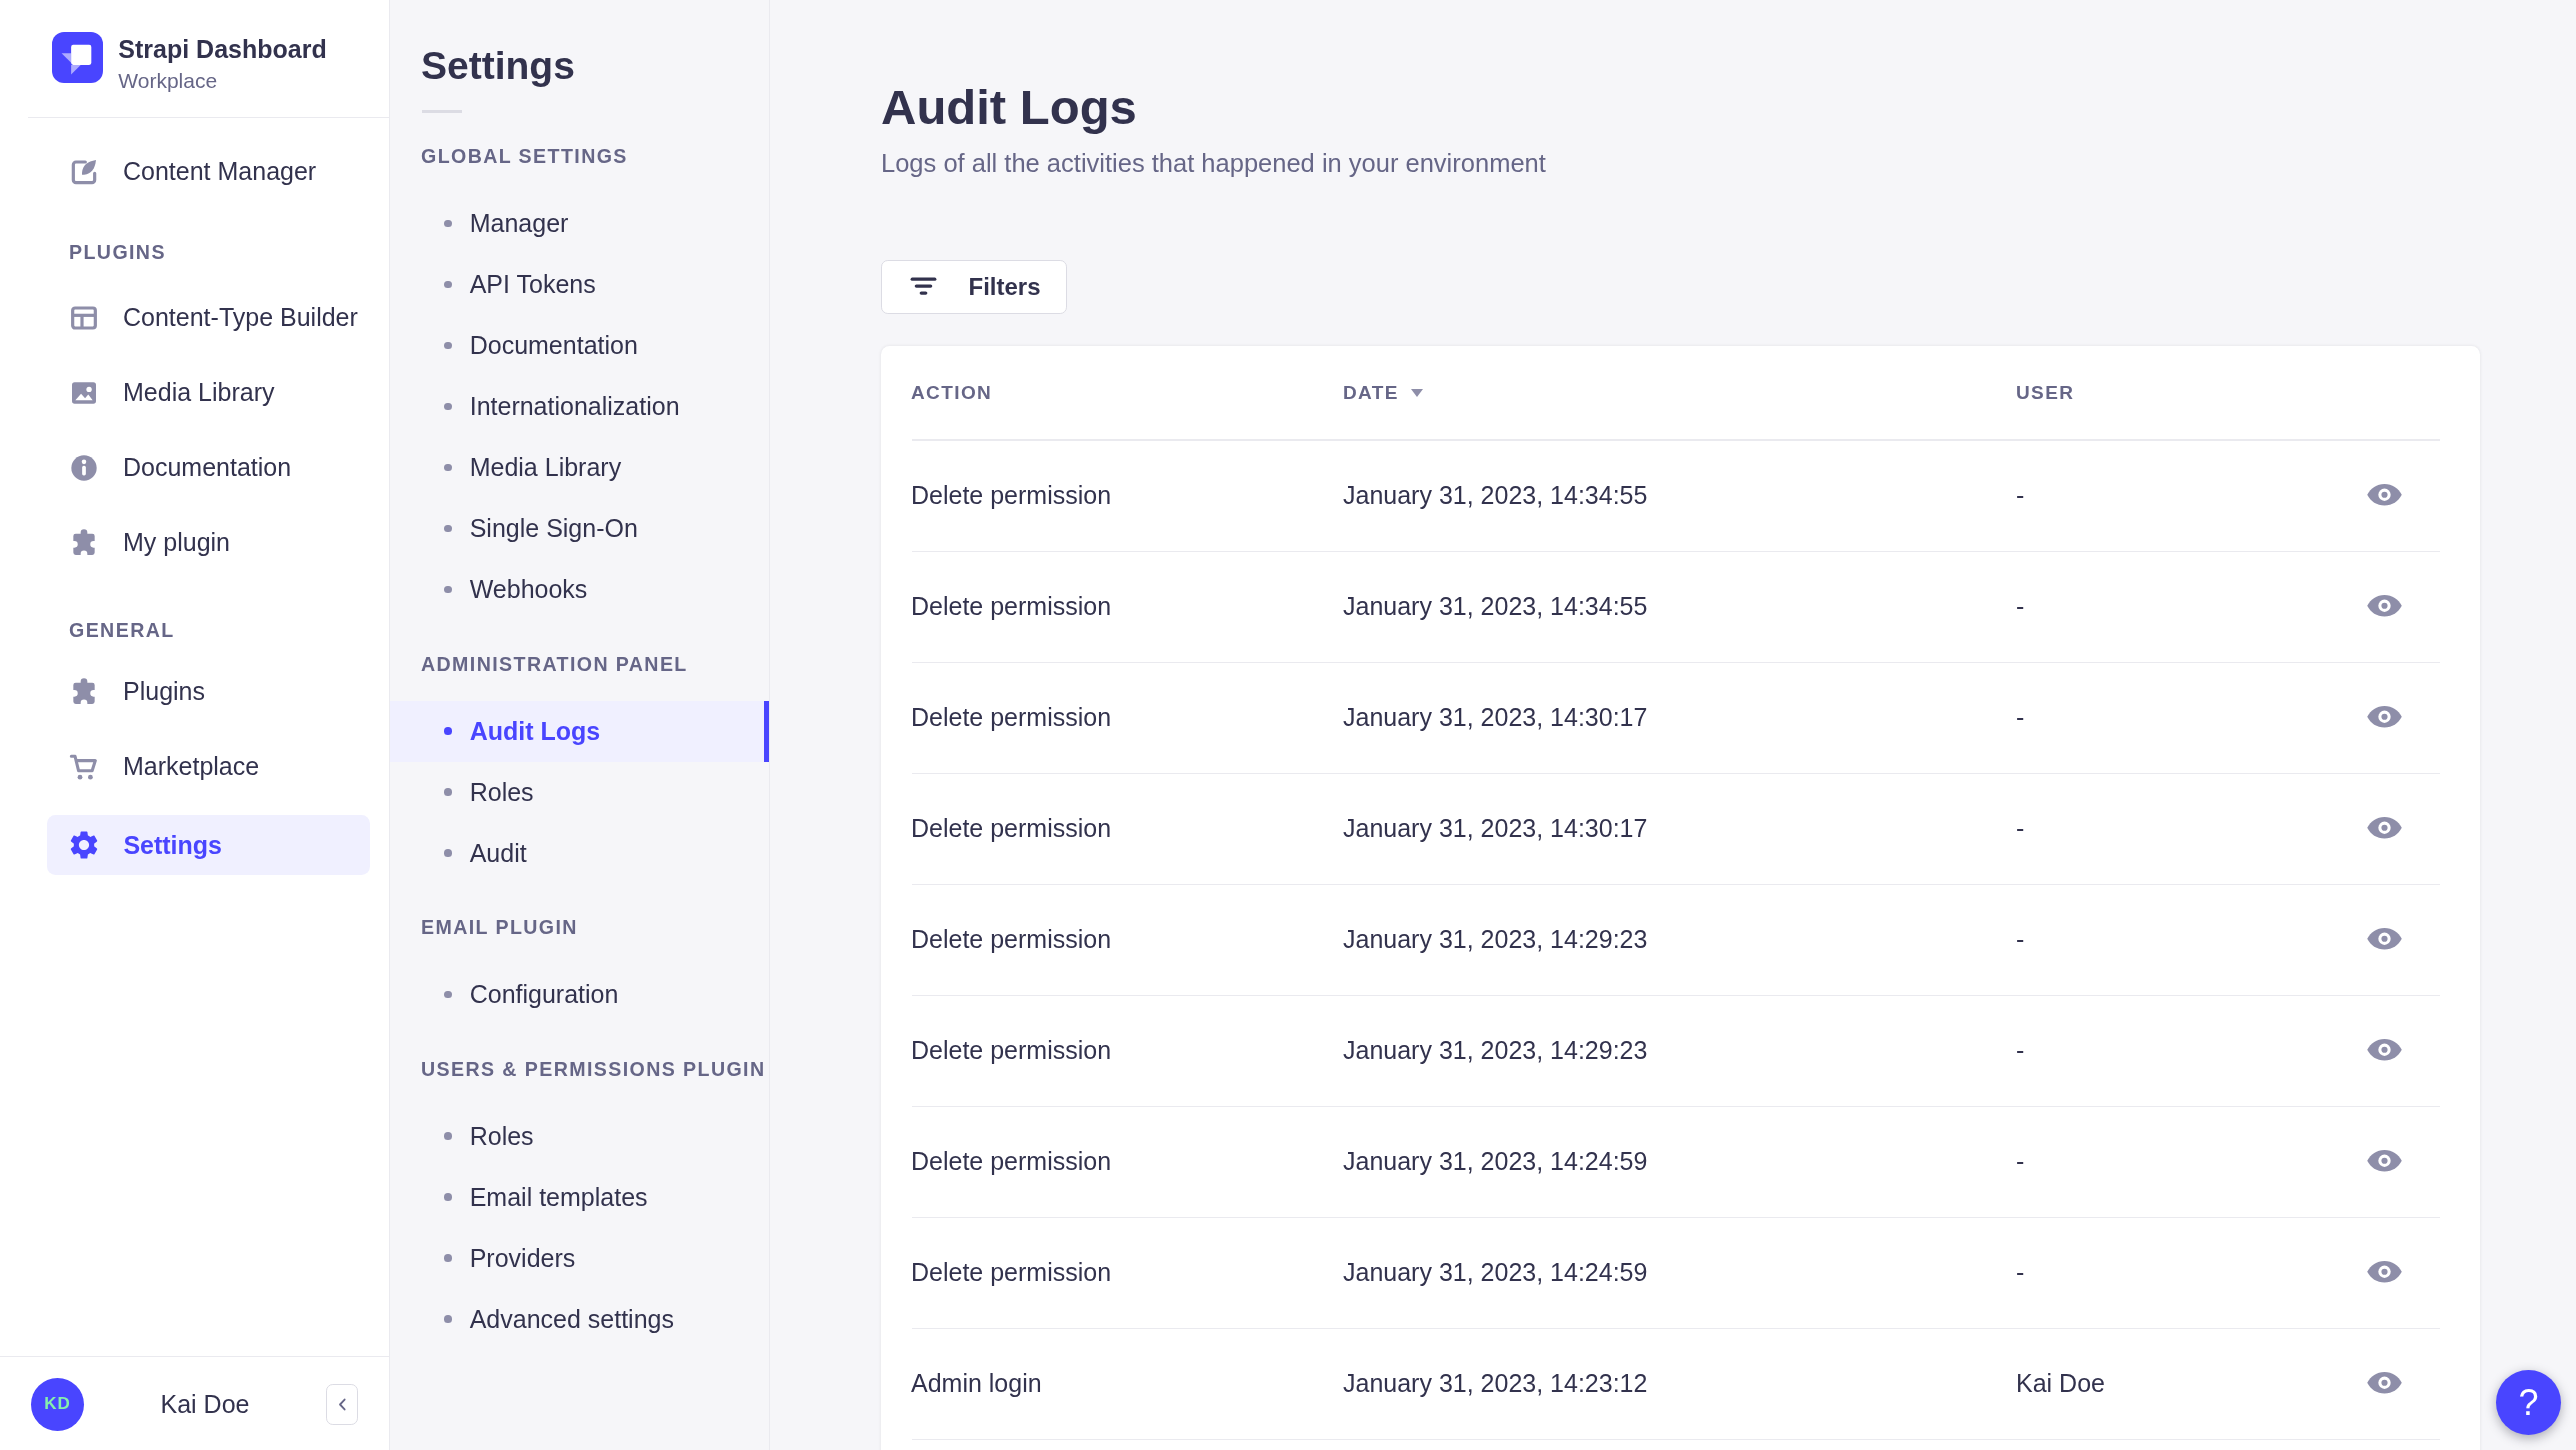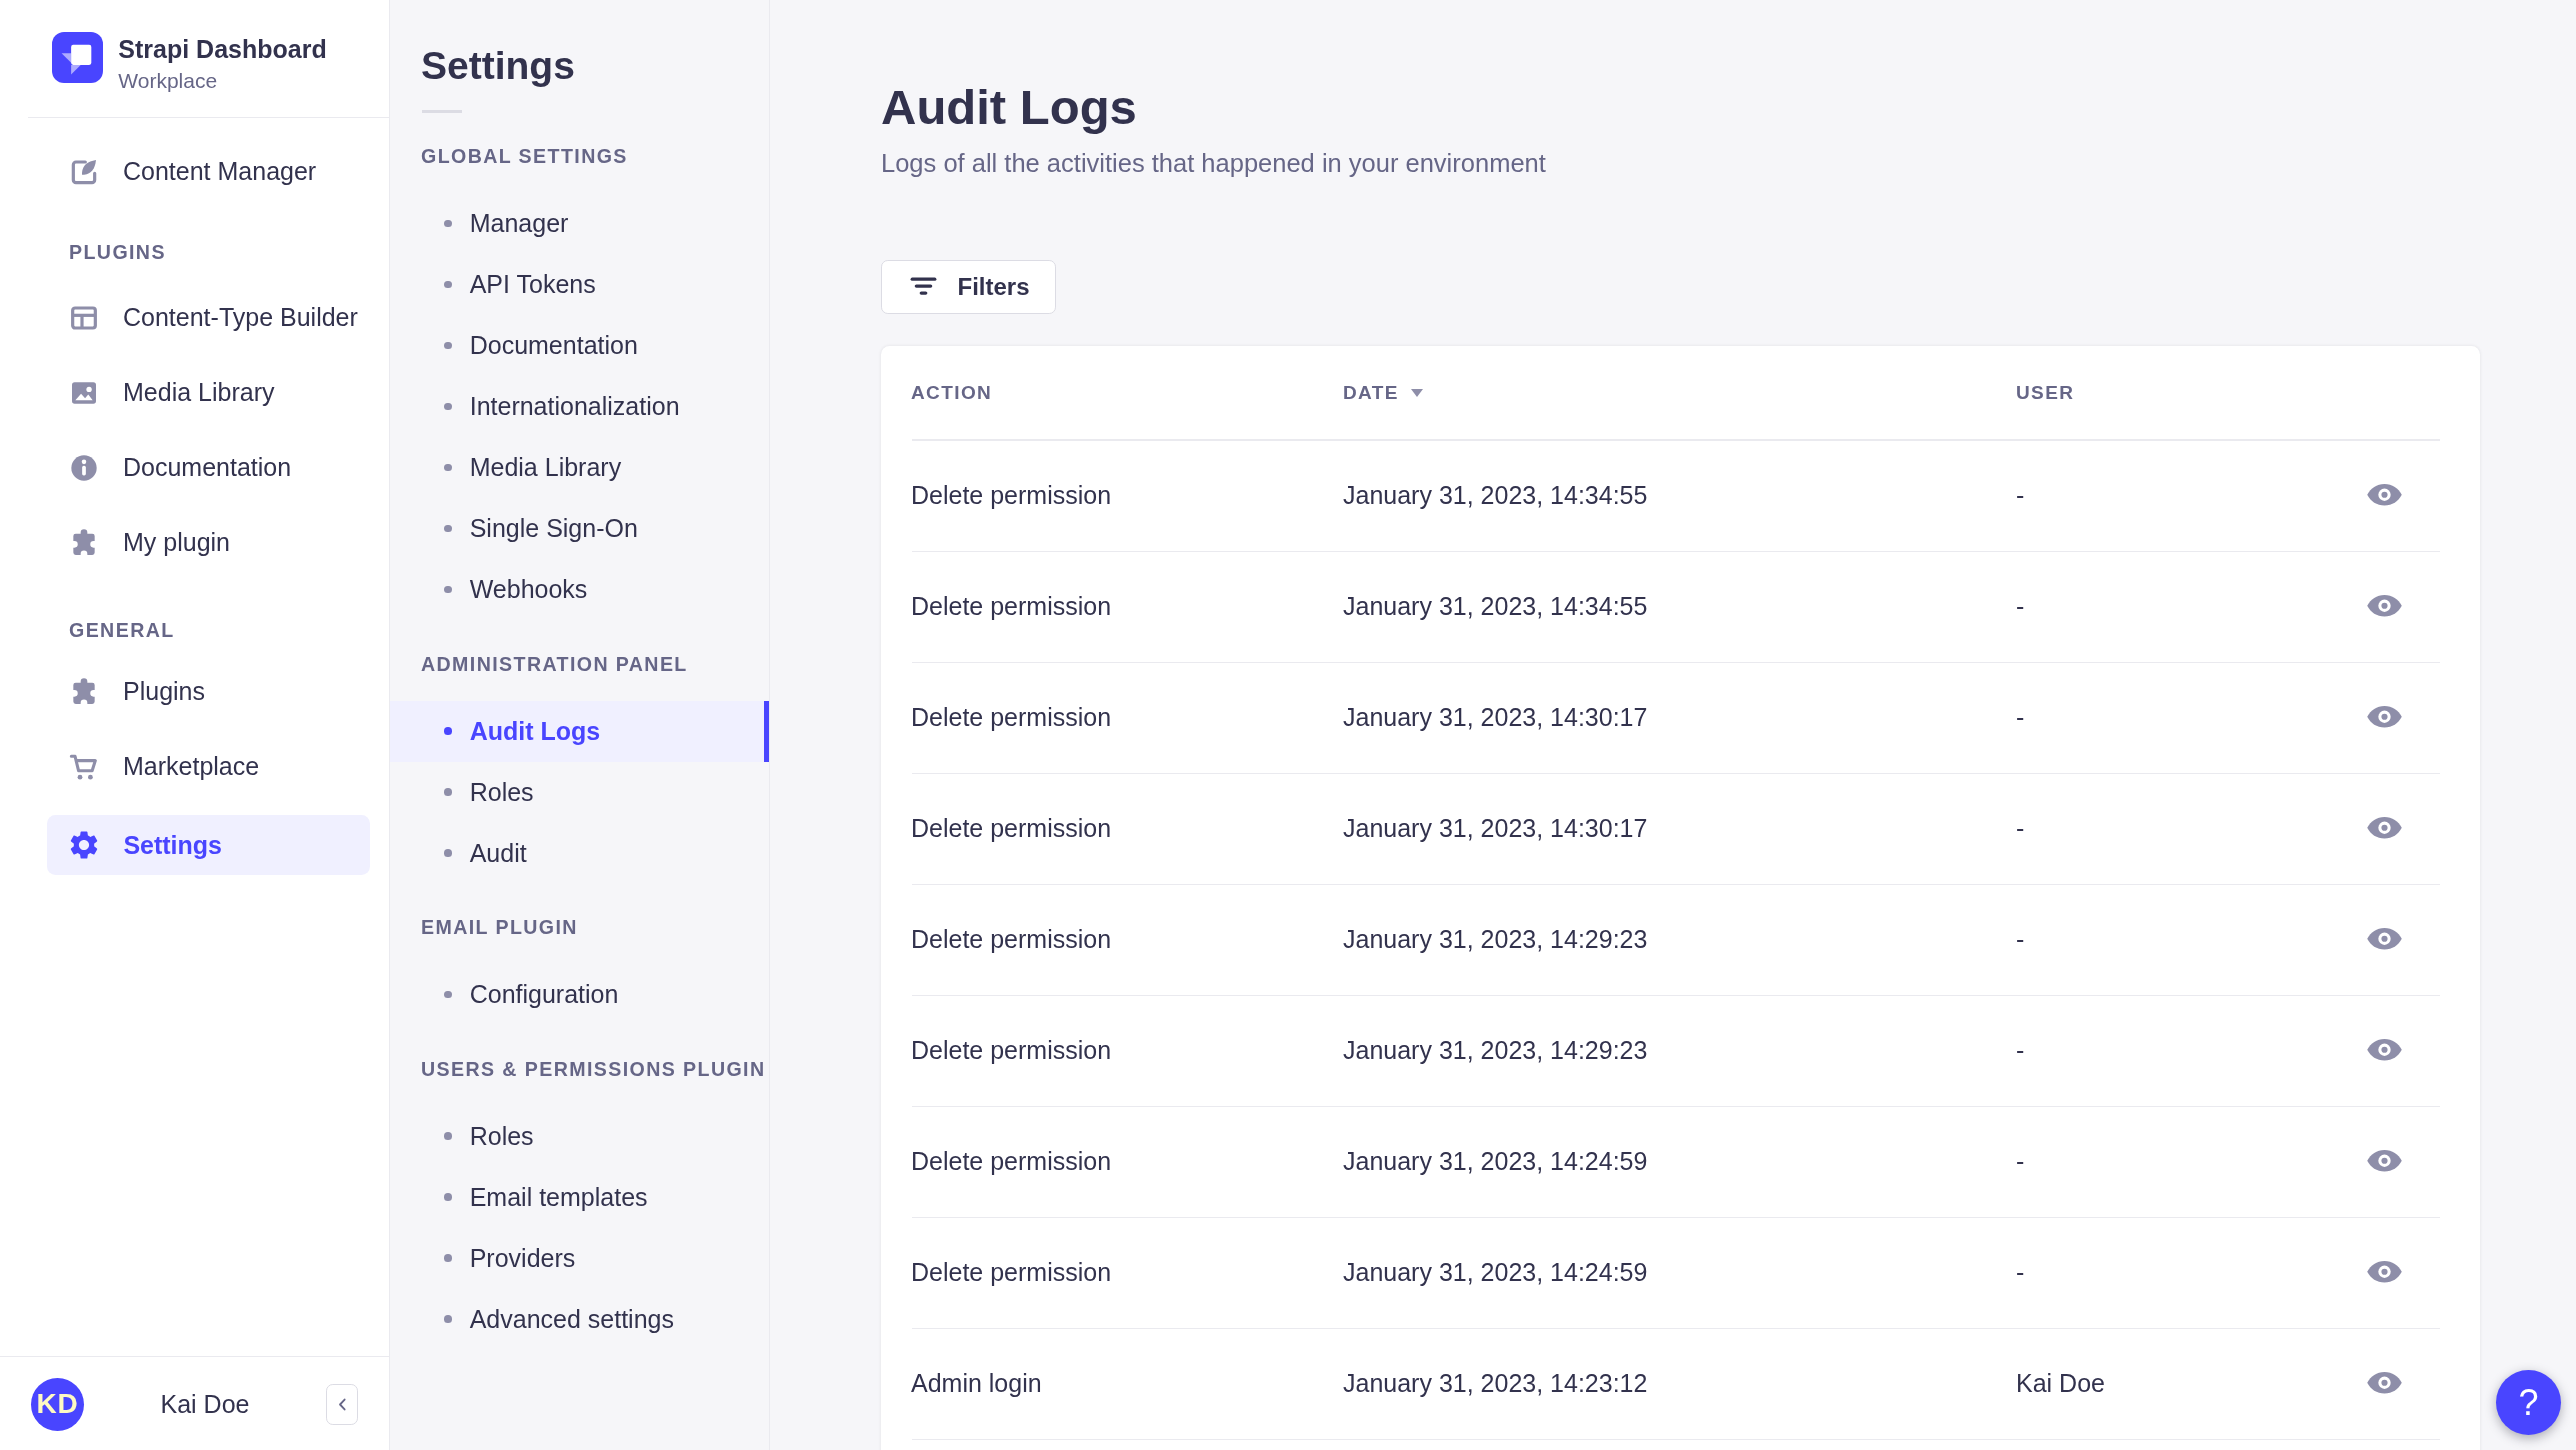--- a/index.html
+++ b/index.html
@@ -44,21 +44,21 @@
     background:#F0F0FF; border-radius:8.5px; gap:22px;
     color:#4945FF; font-weight:700;
   }
   .side-footer {
     position:absolute; left:0; right:0; bottom:0; height:95px;
     border-top:0.9px solid #EAEAEF; display:flex; align-items:center;
     padding:0 31px; background:#FFFFFF;
   }
   .avatar {
     width:53px; height:53px; border-radius:50%; background:#4945FF;
-    color:#fef9c3; font-size:28px; font-weight:700; letter-spacing:0.9px;
+    color:#86efac; font-size:17px; font-weight:700; letter-spacing:0.9px;
     display:flex; align-items:center; justify-content:center; flex:none;
   }
   .footer-name { flex:1; text-align:center; font-size:25px; color:#32324D; }
   .collapse-btn {
     width:32px; height:41px; border:0.9px solid #DCDCE4; border-radius:6.8px;
     background:#FFFFFF; display:flex; align-items:center; justify-content:center;
     cursor:pointer; flex:none;
   }
   
   .subnav {
@@ -79,21 +79,21 @@
   }
   .bullet { width:7.7px; height:7.7px; border-radius:50%; background:#8E8EA9; margin-right:18px; flex:none; }
   .subnav-item.active-sub { background:#F0F0FF; border-right:5.1px solid #4945FF; color:#4945FF; font-weight:700; }
   .subnav-item.active-sub .bullet { background:#4945FF; }
   
   .main { flex:1; padding:0 96px 0 111px; position:relative; }
   .page-title { margin-top:80px; font-size:49px; font-weight:700; color:#32324D; line-height:54px; }
   .page-subtitle { margin-top:13.6px; font-size:25.5px; color:#666687; line-height:31px; }
   .filters-btn {
     margin-top:81px; height:54px; padding:0 25.5px;
-    display:inline-flex; align-items:center; gap:19px;
+    display:inline-flex; align-items:center; gap:30px;
     background:#FFFFFF; border:0.9px solid #DCDCE4; border-radius:6.8px;
     font-size:24px; font-weight:700; color:#32324D; cursor:pointer;
   }
   .table-card {
     margin-top:32px; width:1599px; background:#FFFFFF;
     border-radius:8.5px; box-shadow:0 0.9px 3.4px rgba(33,33,52,0.1);
     padding-bottom:17px;
   }
   .t-grid {
     display:grid; grid-template-columns:432px 673px 1fr 37px;

